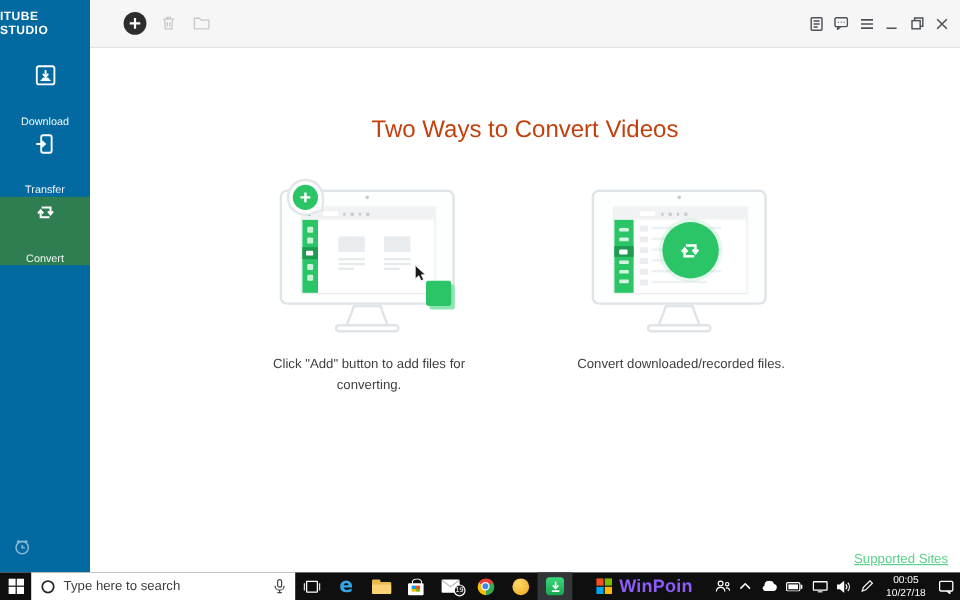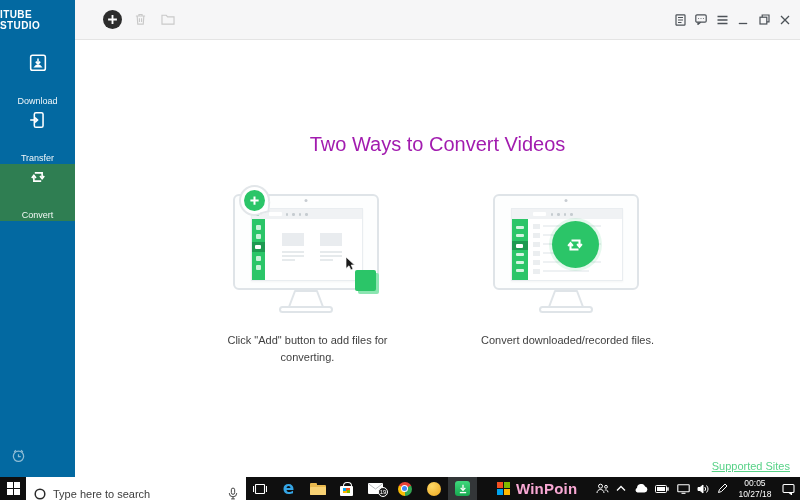--- a/index.html
+++ b/index.html
@@ -21,21 +21,21 @@
   .toolbar { position:absolute; left:75px; top:0; width:725px; height:40px; background:#f6f6f7; border-bottom:1px solid #e4e4e4;
              display:flex; align-items:center; }
   .addbtn { width:19px; height:19px; border-radius:50%; background:#2d2d2d; margin-left:28px;
             display:flex; align-items:center; justify-content:center; cursor:pointer; }
   .tool-ico { margin-left:10px; cursor:pointer; }
   .winctl { margin-left:auto; display:flex; align-items:center; gap:7px; padding-right:8px; }
   .winctl span { display:flex; width:14px; height:14px; align-items:center; justify-content:center; cursor:pointer; }
 
   
   .main { position:absolute; left:75px; top:41px; width:725px; height:436px; background:#fff; }
-  .main-title { margin-top:92px; text-align:center; font-size:20px; font-weight:400; color:#a21caf; }
+  .main-title { margin-top:56px; text-align:center; font-size:20px; font-weight:400; color:#c2410c; }
   .methods { margin-top:38px; display:flex; justify-content:center; gap:30px; }
   .method { width:230px; display:flex; flex-direction:column; align-items:center; }
   .caption { margin-top:14px; font-size:11px; color:#3f3f3f; text-align:center; line-height:1.55; width:190px; }
   .link { position:absolute; right:10px; bottom:5px; font-size:11px; color:#57d287; text-decoration:underline; cursor:pointer; }
 
   
   .illu { position:relative; width:150px; height:124px; }
   .mframe { position:absolute; left:0; top:0; width:146px; height:96px; background:#fdfefe;
             border:2px solid #dfe4e8; border-radius:6px; }
   .mcam { position:absolute; top:3px; left:50%; transform:translateX(-50%); width:3px; height:3px; border-radius:50%; background:#c7ccd1; }
@@ -68,21 +68,21 @@
   .bigcir { position:absolute; left:40px; top:12px; width:47px; height:47px; border-radius:50%; background:#2bc568;
             display:flex; align-items:center; justify-content:center; box-shadow:0 0 0 3px rgba(43,197,104,.12); }
   .bar { position:absolute; left:4px; width:8px; height:2.5px; background:rgba(255,255,255,.8); border-radius:1px; }
   .baractive { position:absolute; left:0; background:#1e9a51; display:flex; align-items:center; justify-content:center; }
   .baractive i { width:7px; height:4px; background:#fff; border-radius:1px; }
 
   
   .taskbar { position:absolute; left:0; top:477px; width:800px; height:23px; background:#0f0f0f;
              display:flex; align-items:stretch; }
   .tb-start { width:26px; display:flex; align-items:center; justify-content:center; cursor:pointer; }
-  .tb-search { width:220px; background:#fff; display:flex; align-items:flex-end; gap:7px; padding:0 8px; cursor:text; }
+  .tb-search { width:220px; background:#fff; display:flex; align-items:center; gap:7px; padding:0 8px; cursor:text; }
   .tb-search-text { font-size:11px; color:#3c3c3c; flex:1; }
   .tb-taskview { width:28px; display:flex; align-items:center; justify-content:center; cursor:pointer; }
   .tb-app { width:29px; display:flex; align-items:center; justify-content:center; cursor:pointer; position:relative; }
   .tb-app.active { background:#333638; }
   .edge-e { color:#35a5e5; font-size:17px; font-weight:bold; font-family:"DejaVu Sans", sans-serif; line-height:1; }
   .folder-ico { position:relative; width:16px; height:12px; }
   .folder-ico .back { position:absolute; left:0; top:2px; width:16px; height:10px; background:#e9b94e; border-radius:1px; }
   .folder-ico .tab { position:absolute; left:0; top:0; width:7px; height:4px; background:#e9b94e; border-radius:1px; }
   .folder-ico .front { position:absolute; left:0; top:4px; width:16px; height:8px; background:#f8d274; border-radius:1px; }
   .bag { position:relative; width:13px; height:10px; background:#fff; border-radius:1px; margin-top:4px; }
@@ -99,21 +99,21 @@
             display:flex; align-items:center; justify-content:center; }
   .chrome i { width:7px; height:7px; border-radius:50%; background:#fff; display:flex; align-items:center; justify-content:center; }
   .chrome i b { width:5px; height:5px; border-radius:50%; background:#4285f4; }
   .gold { width:14px; height:14px; border-radius:50%; background:radial-gradient(circle at 35% 30%, #ffd965, #eda71f); }
   .itube { width:15px; height:15px; border-radius:3px; background:linear-gradient(#3fd87c, #17a850);
            display:flex; align-items:center; justify-content:center; }
   .winpoin { display:flex; align-items:center; gap:6px; margin-left:16px; padding:0 4px; }
   .wp-logo { display:grid; grid-template-columns:6px 6px; grid-template-rows:6px 6px; gap:1px; }
   .wp-logo i:nth-child(1){background:#f25022;} .wp-logo i:nth-child(2){background:#7fba00;}
   .wp-logo i:nth-child(3){background:#00a4ef;} .wp-logo i:nth-child(4){background:#ffb900;}
-  .wp-label { color:#f9a8d4; font-size:15px; font-weight:bold; letter-spacing:.2px; }
+  .wp-label { color:#8b5cf6; font-size:15px; font-weight:bold; letter-spacing:.2px; }
   .tb-right { margin-left:auto; display:flex; align-items:center; gap:7.5px; padding-right:5px; }
   .tray { display:flex; align-items:center; justify-content:center; cursor:pointer; }
   .clock { color:#fff; font-size:8.5px; line-height:1.25; text-align:center; cursor:pointer; padding:0 3px; }
 </style>
 </head>
 <body>
 
 <div class="screen">
 
   <div class="sidebar">

